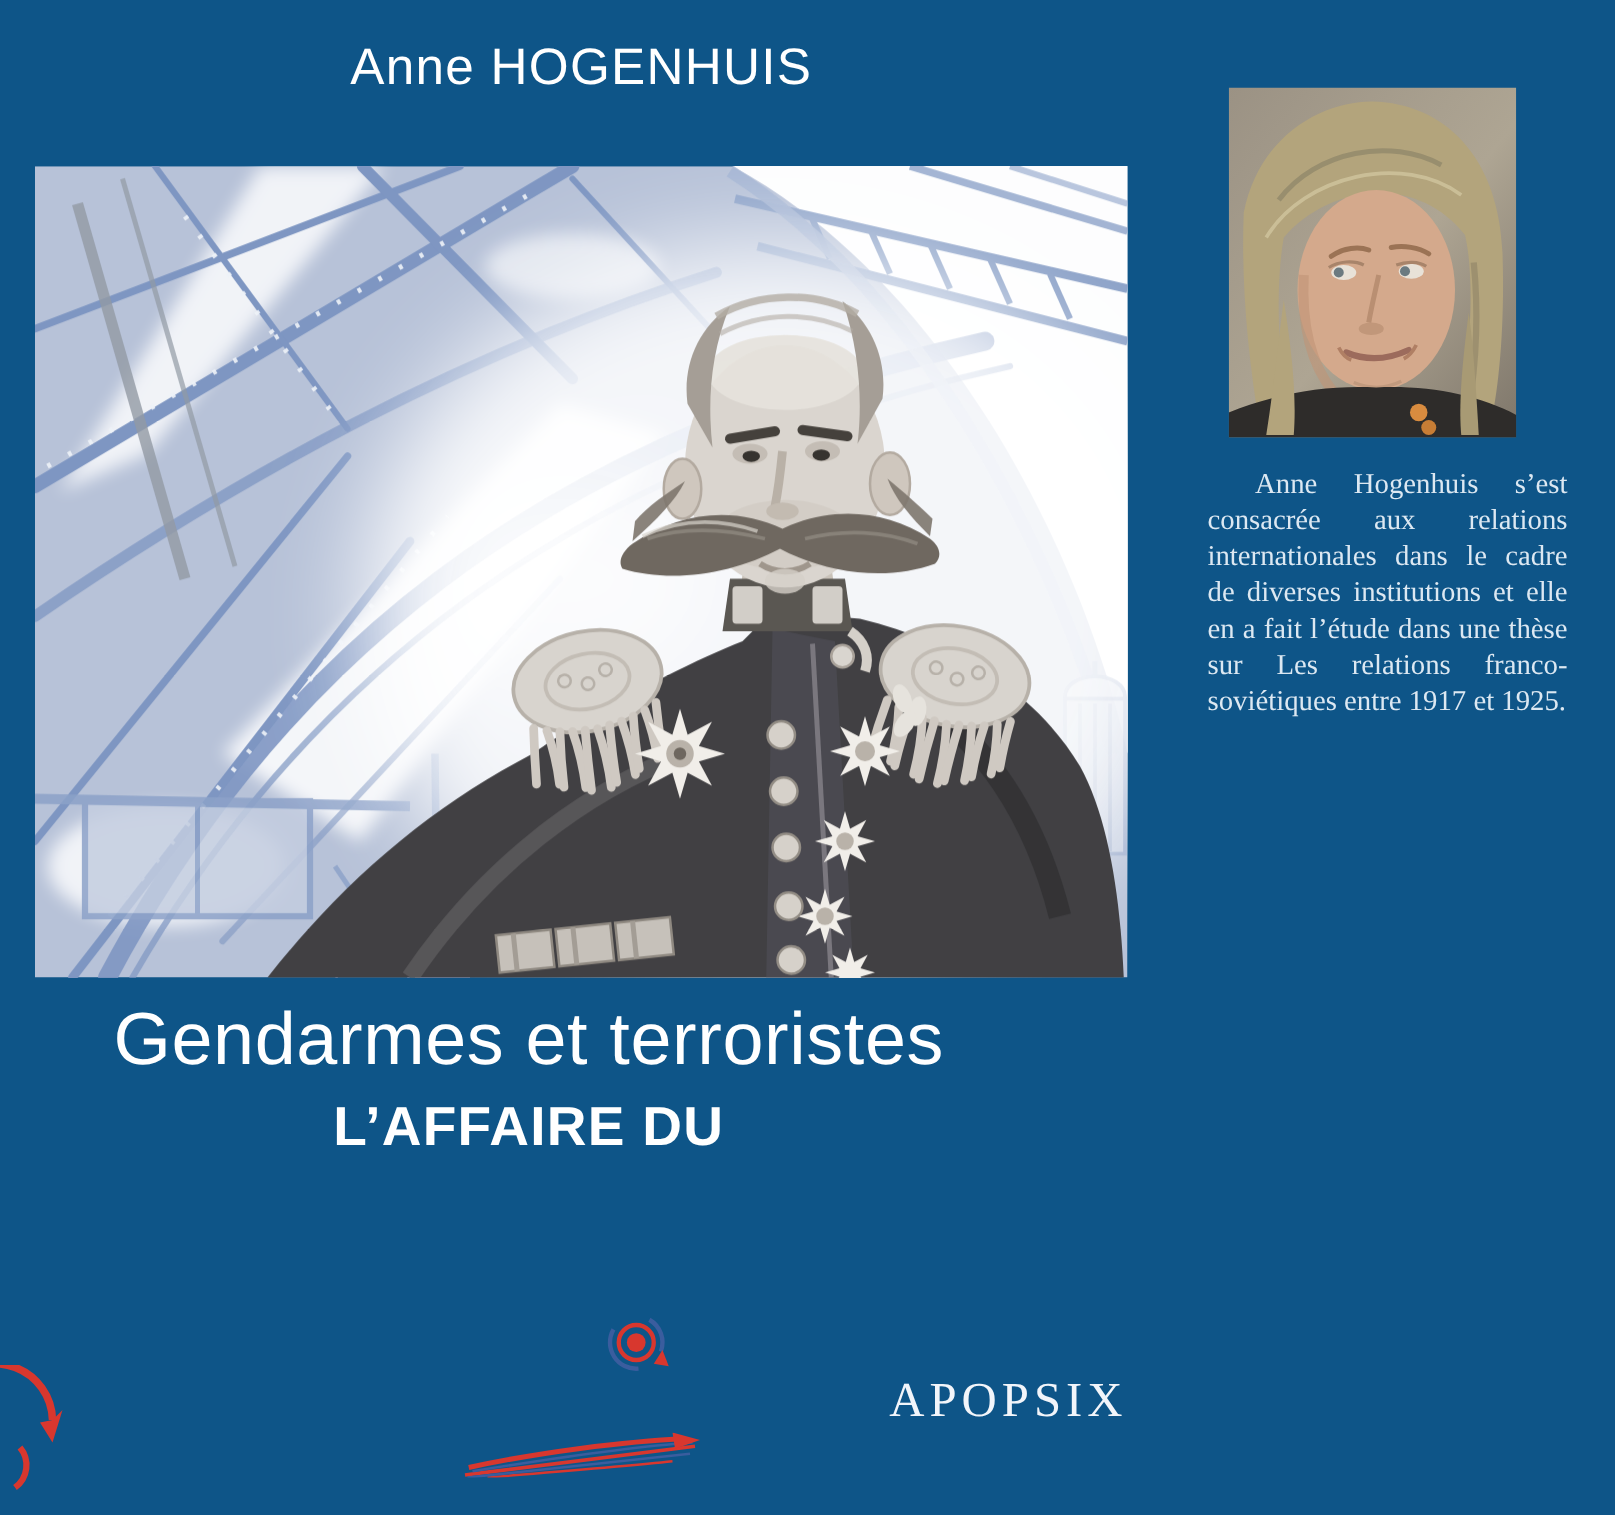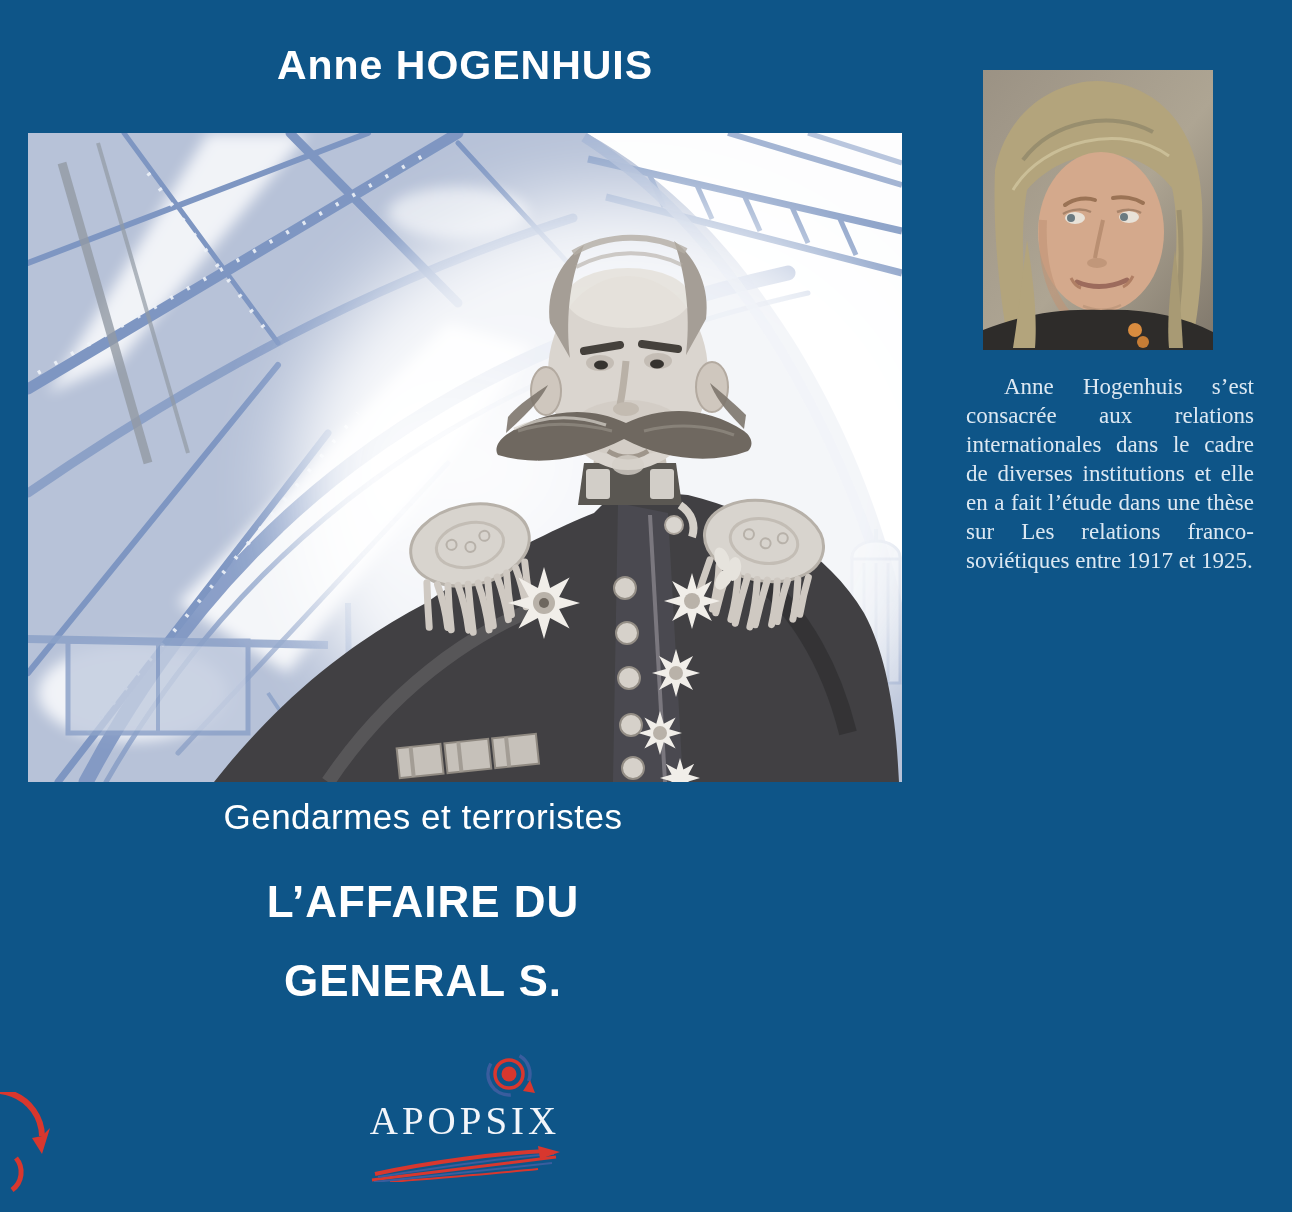--- a/index.html
+++ b/index.html
@@ -1,36 +1,36 @@
 <!DOCTYPE html>
 <html><head>
 <meta charset="utf-8">
 <style>
   html,body{margin:0;padding:0;}
   body{
     width:1292px;height:1212px;position:relative;overflow:hidden;
     background:#0E5588;font-family:"Liberation Sans",sans-serif;
   }
   .author-header{
-    position:absolute;left:28px;top:42px;width:874px;text-align:center;
-    font-weight:bold;font-size:41px;letter-spacing:1px;color:#FFFFFF;
+    position:absolute;left:28px;top:30px;width:874px;text-align:center;
+    font-weight:normal;font-size:41px;letter-spacing:1px;color:#FFFFFF;
   }
   .cover-art{
     position:absolute;left:28px;top:133px;width:874px;height:649px;
   }
   .subtitle{
     position:absolute;left:8px;top:797px;width:830px;text-align:center;
-    font-size:35px;font-weight:400;color:#FFFFFF;letter-spacing:0.5px;
+    font-size:59px;font-weight:400;color:#FFFFFF;letter-spacing:0.5px;
   }
   .main-title{
     position:absolute;left:8px;top:862px;width:830px;text-align:center;
     font-size:44px;line-height:79px;font-weight:bold;color:#FFFFFF;letter-spacing:1px;
   }
   .logo{
-    position:absolute;left:28px;top:1048px;width:874px;text-align:center;color:#FFFFFF;
+    position:absolute;left:28px;top:1048px;width:874px;text-align:right;color:#FFFFFF;
   }
   .logo-target{display:block;margin:0 auto;transform:translateX(44px);}
   .logo-name{
     display:block;margin-top:-8px;
     font-family:"Liberation Serif",serif;font-size:39px;letter-spacing:4px;color:#F2F5FA;
   }
   .logo-editions{
     display:block;margin-top:1px;padding-left:13px;
     font-family:"Liberation Serif",serif;font-size:18px;letter-spacing:13px;color:#EDF2F8;
   }
@@ -252,21 +252,20 @@
       <line x1="-46" y1="-16" x2="-46" y2="14" stroke="#A39D95" stroke-width="4"></line>
       <line x1="2" y1="-16" x2="2" y2="14" stroke="#A39D95" stroke-width="4"></line>
       <line x1="50" y1="-16" x2="50" y2="14" stroke="#A39D95" stroke-width="4"></line>
     </g>
   </g>
 </svg>
 
 <div class="subtitle">Gendarmes et terroristes</div>
 <div class="main-title">
   <div>L’AFFAIRE DU</div>
-  <div>GENERAL S.</div>
 </div>
 
 <div class="logo">
   <svg class="logo-target" width="58" height="58" viewBox="0 0 58 58" aria-hidden="true">
     <circle cx="29" cy="26" r="7.5" fill="#D8372E"></circle>
     <circle cx="29" cy="26" r="14" fill="none" stroke="#D8372E" stroke-width="3.5"></circle>
     <path d="M 10.8,15.5 A 21 21 0 0 0 30.8,46.9" fill="none" stroke="#3A5D9E" stroke-width="3.5"></path>
     <path d="M 39.5,7.8 A 21 21 0 0 1 48.7,33.2" fill="none" stroke="#3A5D9E" stroke-width="3.5"></path>
     <polygon points="50,32 55,45 43,43" fill="#D8372E"></polygon>
   </svg>

